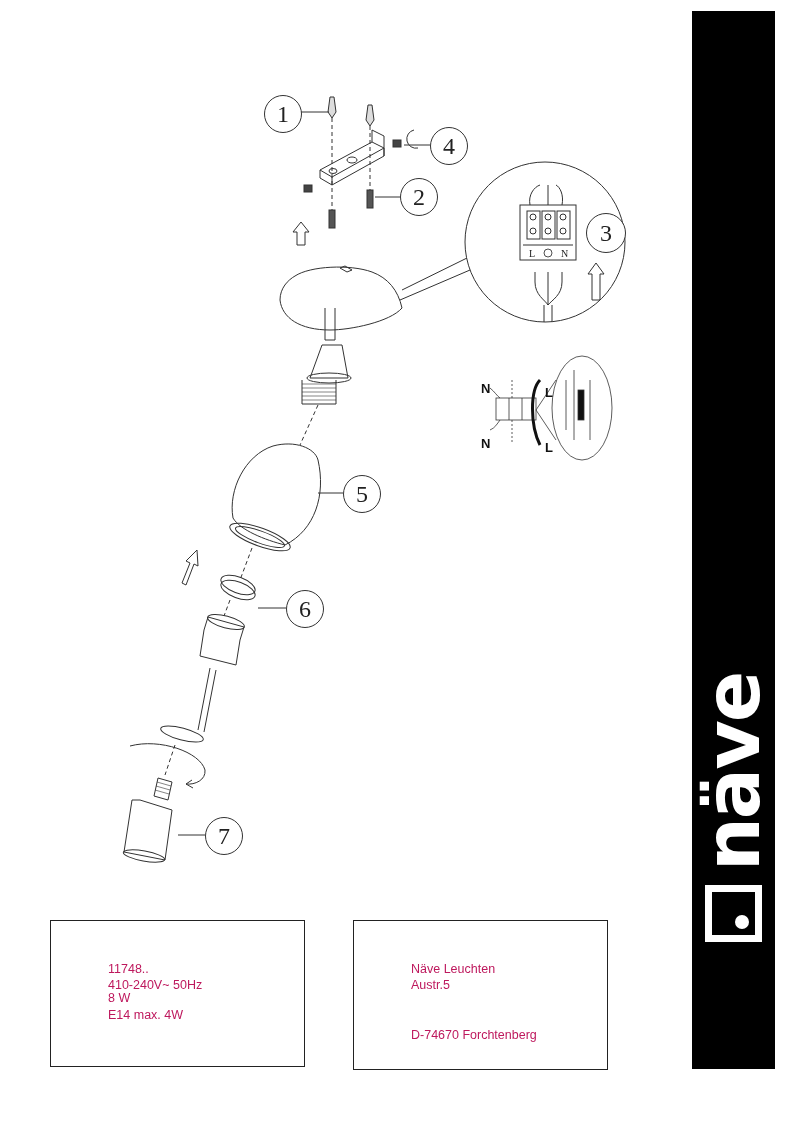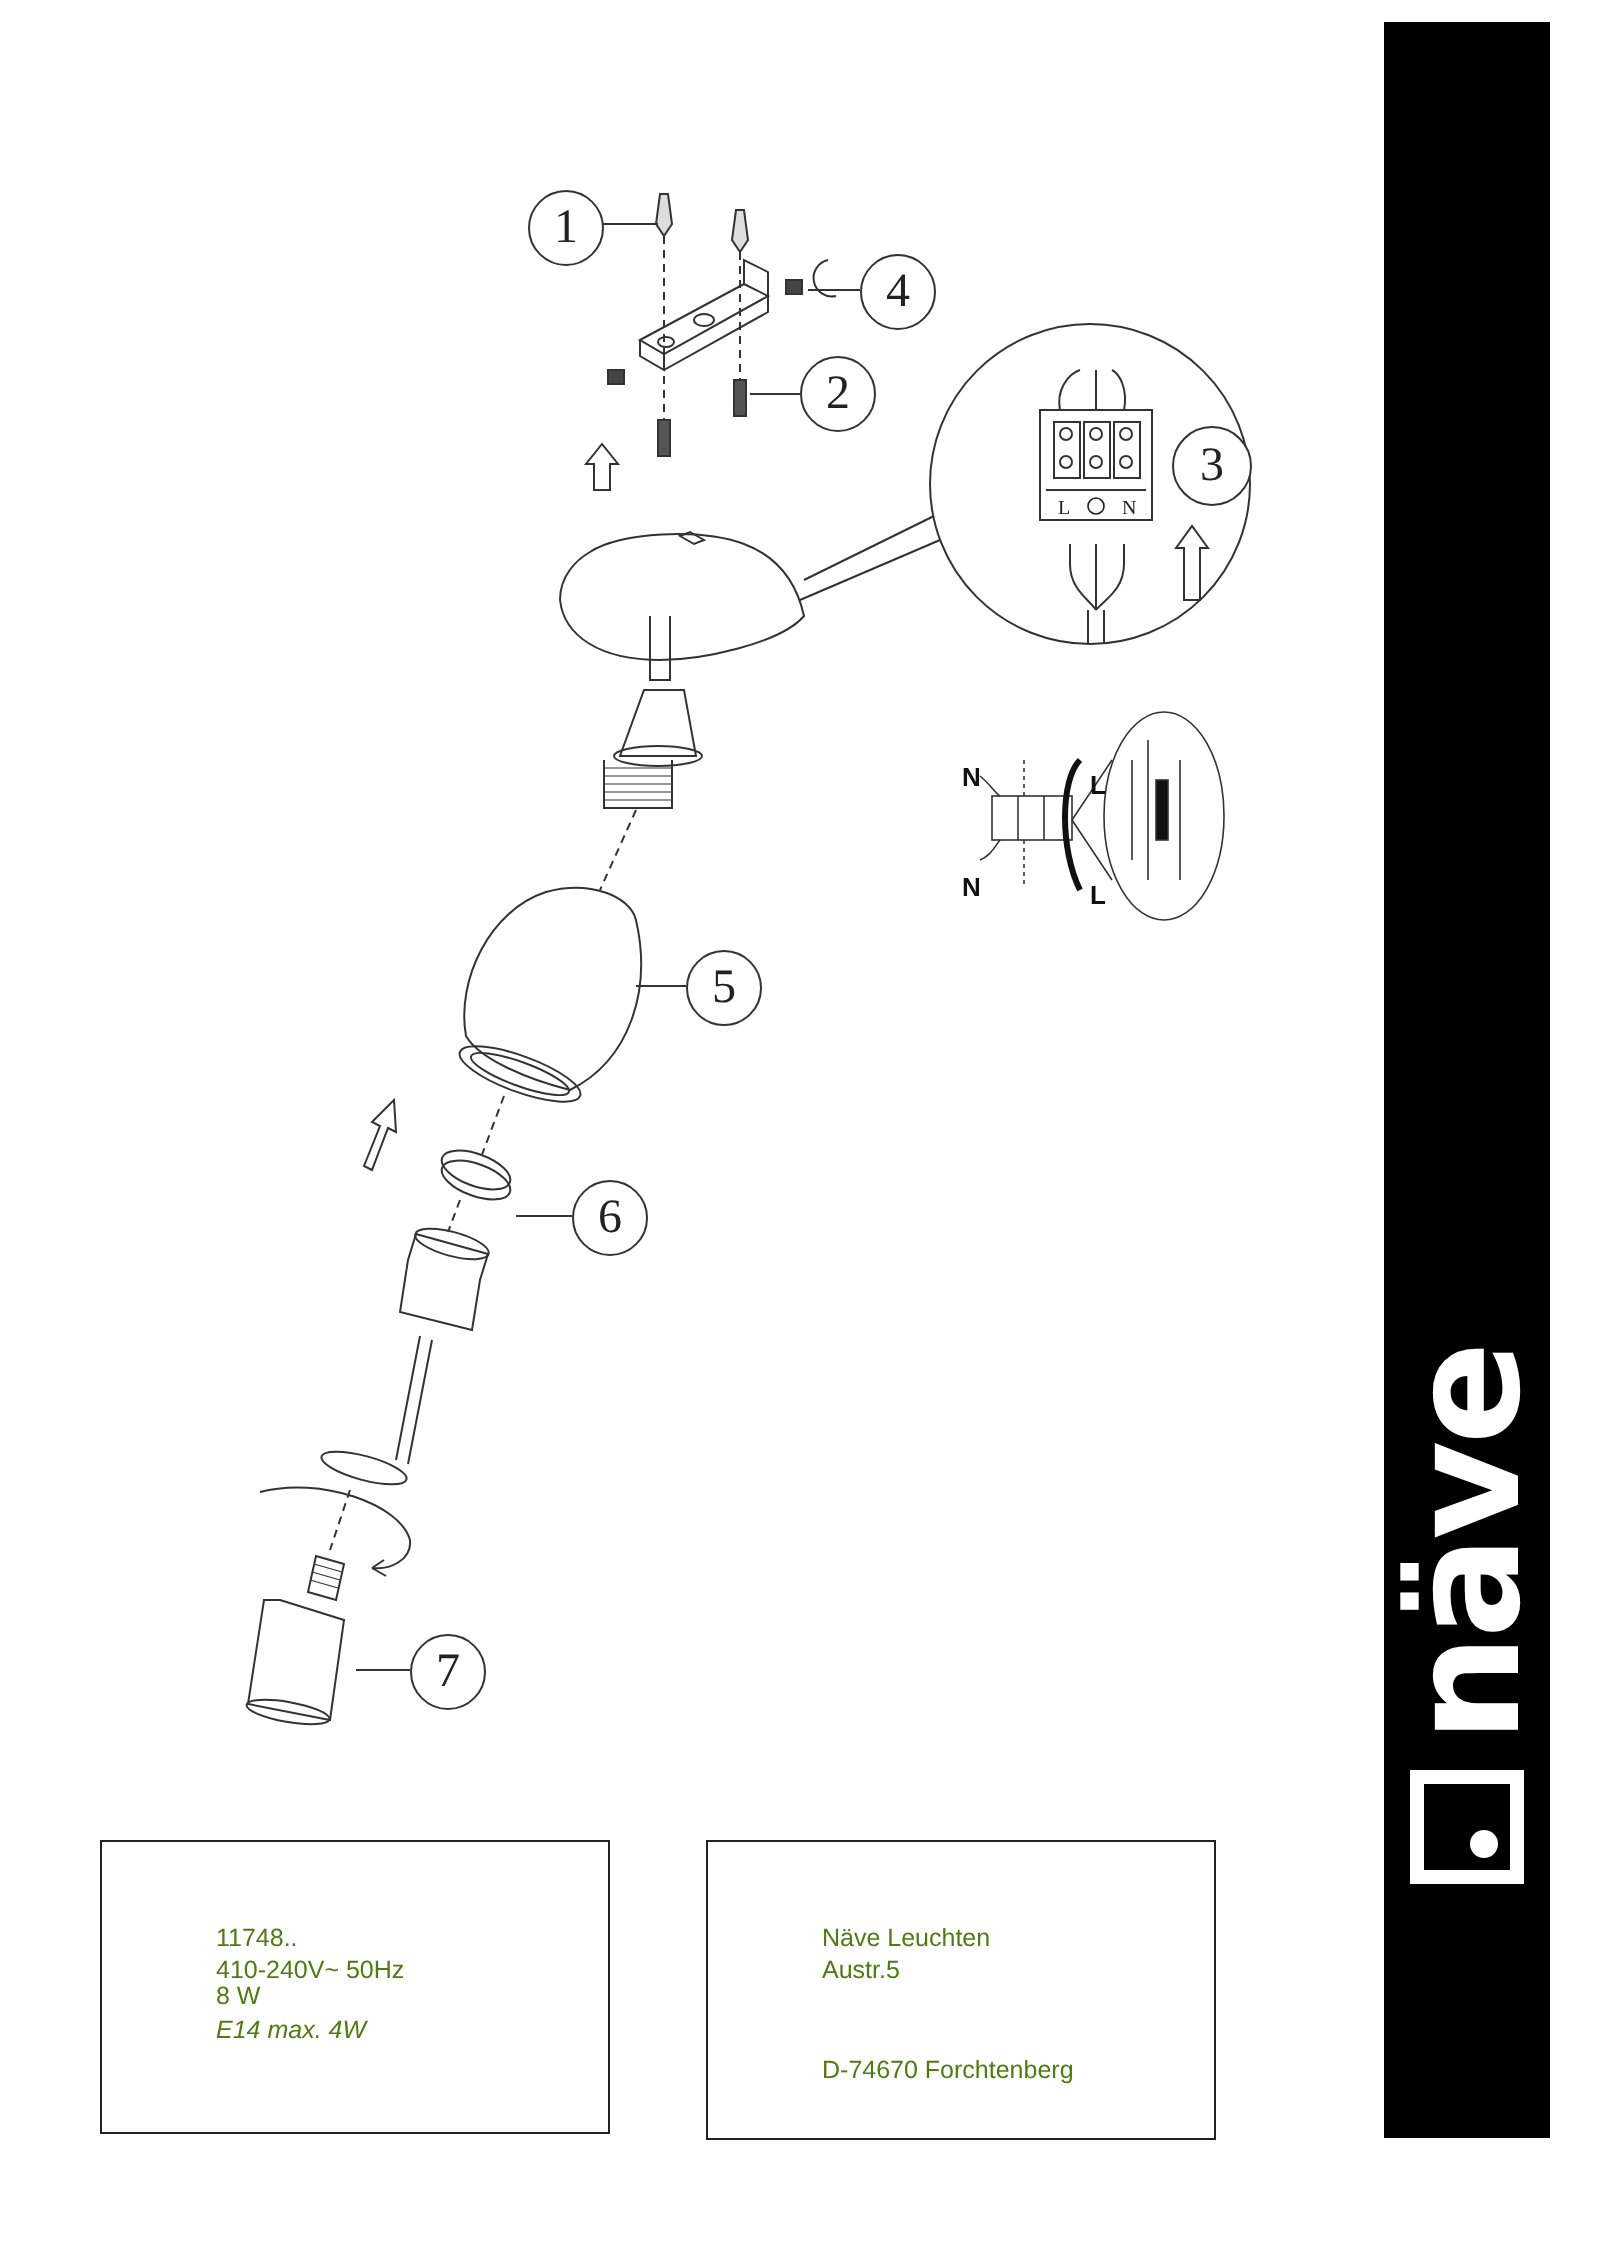--- a/index.html
+++ b/index.html
@@ -6,21 +6,21 @@
   body { width:802px; height:1134px; position:relative; overflow:hidden; font-family:"Liberation Sans", sans-serif; }
   .abs { position:absolute; }
   .callout { position:absolute; border:1.2px solid #333; border-radius:50%; background:#fff;
              font-family:"Liberation Serif", serif; color:#222; display:flex; align-items:center; justify-content:center; }
   .sidebar { position:absolute; left:692px; top:11px; width:83px; height:1058px; background:#000; }
   .logo-text { position:absolute; left:733px; top:772px; transform:translate(-50%,-50%) rotate(-90deg);
                color:#fff; font-family:"DejaVu Sans", sans-serif; font-weight:bold; font-size:76px; letter-spacing:-2px; white-space:nowrap; line-height:1; }
   .logo-mark { position:absolute; left:705px; top:885px; width:57px; height:57px; border:7px solid #fff; box-sizing:border-box; }
   .logo-dot { position:absolute; right:6px; bottom:6px; width:14px; height:14px; border-radius:50%; background:#fff; }
   .infobox { position:absolute; border:1.3px solid #222; background:#fff; box-sizing:border-box; }
-  .infobox .line { position:absolute; font-size:12.5px; color:#4d7c0f; white-space:nowrap; }
+  .infobox .line { position:absolute; font-size:12.5px; color:#be185d; white-space:nowrap; }
 </style>
 </head>
 <body>
 
 <svg class="abs" style="left:0;top:0" width="690" height="900" viewBox="0 0 690 900">
   <g fill="none" stroke="#333" stroke-width="1">
 
     <g>
       <path d="M320 170 L372 142 L384 148 L332 177 Z"></path>
       <path d="M320 170 L320 178 L332 185 L332 177"></path>
@@ -186,20 +186,20 @@
 </div>
 <div class="logo-text">näve</div>
 <div class="logo-mark">
   <div class="logo-dot"></div>
 </div>
 
 <div class="infobox" style="left:50px;top:920px;width:255px;height:147px;">
   <div class="line" style="left:57px;top:41px;">11748..</div>
   <div class="line" style="left:57px;top:57px;">410-240V~ 50Hz</div>
   <div class="line" style="left:57px;top:70px;">8 W</div>
-  <div class="line" style="left:57px;top:87px;font-style:italic;">E14 max. 4W</div>
+  <div class="line" style="left:57px;top:87px;">E14 max. 4W</div>
 </div>
 
 <div class="infobox" style="left:353px;top:920px;width:255px;height:150px;">
   <div class="line" style="left:57px;top:41px;">Näve Leuchten</div>
   <div class="line" style="left:57px;top:57px;">Austr.5</div>
   <div class="line" style="left:57px;top:87px;margin-top:20px;">D-74670 Forchtenberg</div>
 </div>
 
 </body></html>

